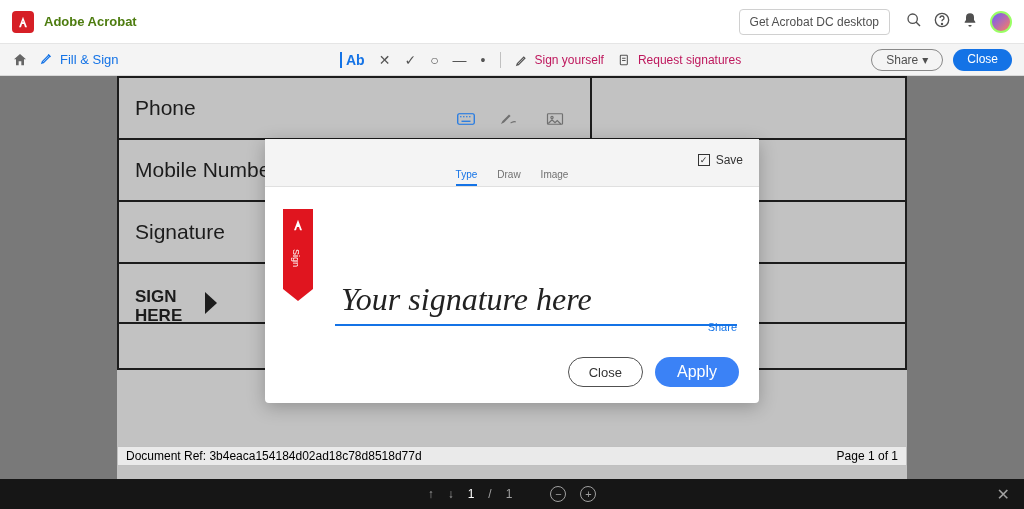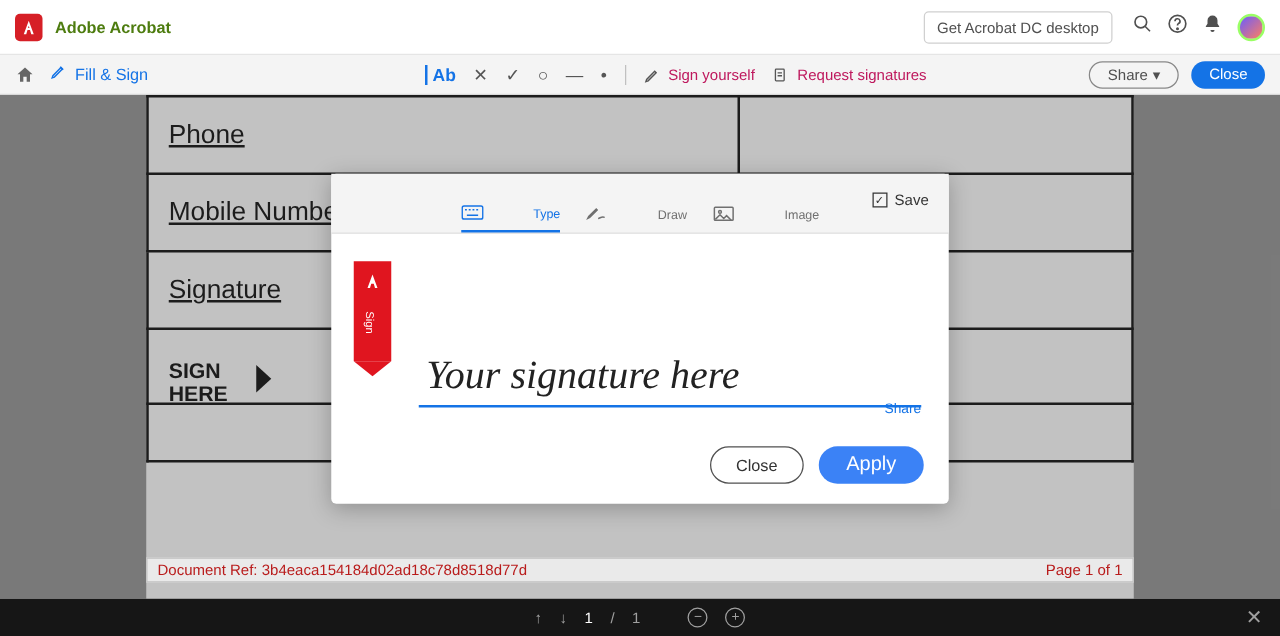--- a/index.html
+++ b/index.html
@@ -28,36 +28,36 @@
 .right-buttons { position: absolute; right: 12px; display: flex; gap: 10px; }
 .pill { border-radius: 14px; padding: 3px 14px; font-size: 12px; cursor: pointer; }
 .share-btn { border: 1px solid #888; background: #f4f4f4; color: #505050; display: flex; align-items: center; gap: 4px; }
 .close-btn { background: #1473e6; color: #fff; border: none; }
 
 
 .doc-area { position: relative; height: 403px; background: #909090; overflow: hidden; }
 .overlay { position: absolute; inset: 0; background: rgba(80,80,80,0.35); }
 .page { position: absolute; left: 117px; top: 0; width: 790px; height: 470px; background: #fff; }
 .gridtable { width: 100%; border-collapse: collapse; }
-.gridtable td { border: 2px solid #000; padding: 0 16px; height: 60px; font-size: 21px; vertical-align: middle; text-decoration: underline; }
+.gridtable td { border: 2px solid #000; padding: 0 16px; height: 60px; font-size: 21px; vertical-align: middle; }
 .row-h { height: 62px; }
 .signature-row { height: 130px; position: relative; }
 .signhere { position: absolute; left: 16px; top: 24px; font-weight: 900; font-size: 17px; line-height: 1.1; }
 .arrow-right { position: absolute; left: 84px; top: 26px; }
 .cursive { font-family: "Brush Script MT", cursive; font-size: 34px; font-style: italic; font-weight: 600; position: absolute; left: 148px; top: 30px; }
 .info-row td { height: 46px; text-align: center; font-size: 18px; color: #333; border: 2px solid #000; }
 .info-icon-c { display: inline-flex; width: 20px; height: 20px; background: #555; border-radius: 50%; color: #fff; align-items: center; justify-content: center; font-weight: 900; font-style: italic; font-size: 12px; margin-right: 8px; }
-.docref-bar { position: absolute; left: 117px; bottom: 13px; width: 790px; height: 20px; background: #eaeaea; border: 1px solid #c0c0c0; display: flex; align-items: center; padding: 0 8px; font-size: 12px; color: #b91c1c; }
+.docref-bar { position: absolute; left: 117px; bottom: 13px; width: 790px; height: 20px; background: #eaeaea; border: 1px solid #c0c0c0; display: flex; align-items: center; padding: 0 8px; font-size: 12px; color: #000000; }
 .docref-bar .spacer { flex: 1; }
 
 
 .modal { position: absolute; left: 265px; top: 63px; width: 494px; height: 264px; background: #fff; border-radius: 4px; box-shadow: 0 4px 18px rgba(0,0,0,0.25); z-index: 50; display: flex; flex-direction: column; }
 .modal-tabs { height: 48px; background: #f4f4f4; border-bottom: 1px solid #e0e0e0; display: flex; align-items: flex-end; justify-content: center; position: relative; padding-bottom: 0; }
 .tab-group { display: flex; gap: 20px; }
-.tab { display: flex; align-items: center; font-size: 10px; color: #707070; padding-bottom: 4px; cursor: pointer; gap: 40px; }
+.tab { display: flex; flex-direction: column; align-items: center; font-size: 10px; color: #707070; padding-bottom: 4px; cursor: pointer; gap: 40px; }
 .tab.active { color: #1473e6; border-bottom: 2px solid #1473e6; }
 .tab svg { width: 18px; height: 14px; margin-bottom: 3px; }
 .save-box { position: absolute; right: 16px; top: 14px; display: flex; align-items: center; gap: 6px; font-size: 12px; color: #333; }
 .save-check { width: 12px; height: 12px; border: 1.5px solid #333; display: inline-flex; align-items: center; justify-content: center; font-size: 9px; }
 
 .modal-body { flex: 1; position: relative; padding: 0 20px; }
 .ribbon { position: absolute; left: 18px; top: 22px; width: 30px; height: 80px; background: #e0151f; }
 .ribbon:after { content: ""; position: absolute; bottom: -12px; left: 0; border-left: 15px solid transparent; border-right: 15px solid transparent; border-top: 12px solid #e0151f; }
 .ribbon-text { color: #fff; font-size: 9px; writing-mode: vertical-rl; position: absolute; left: 8px; top: 40px; }
 .ribbon-logo { position: absolute; left: 7px; top: 8px; }

